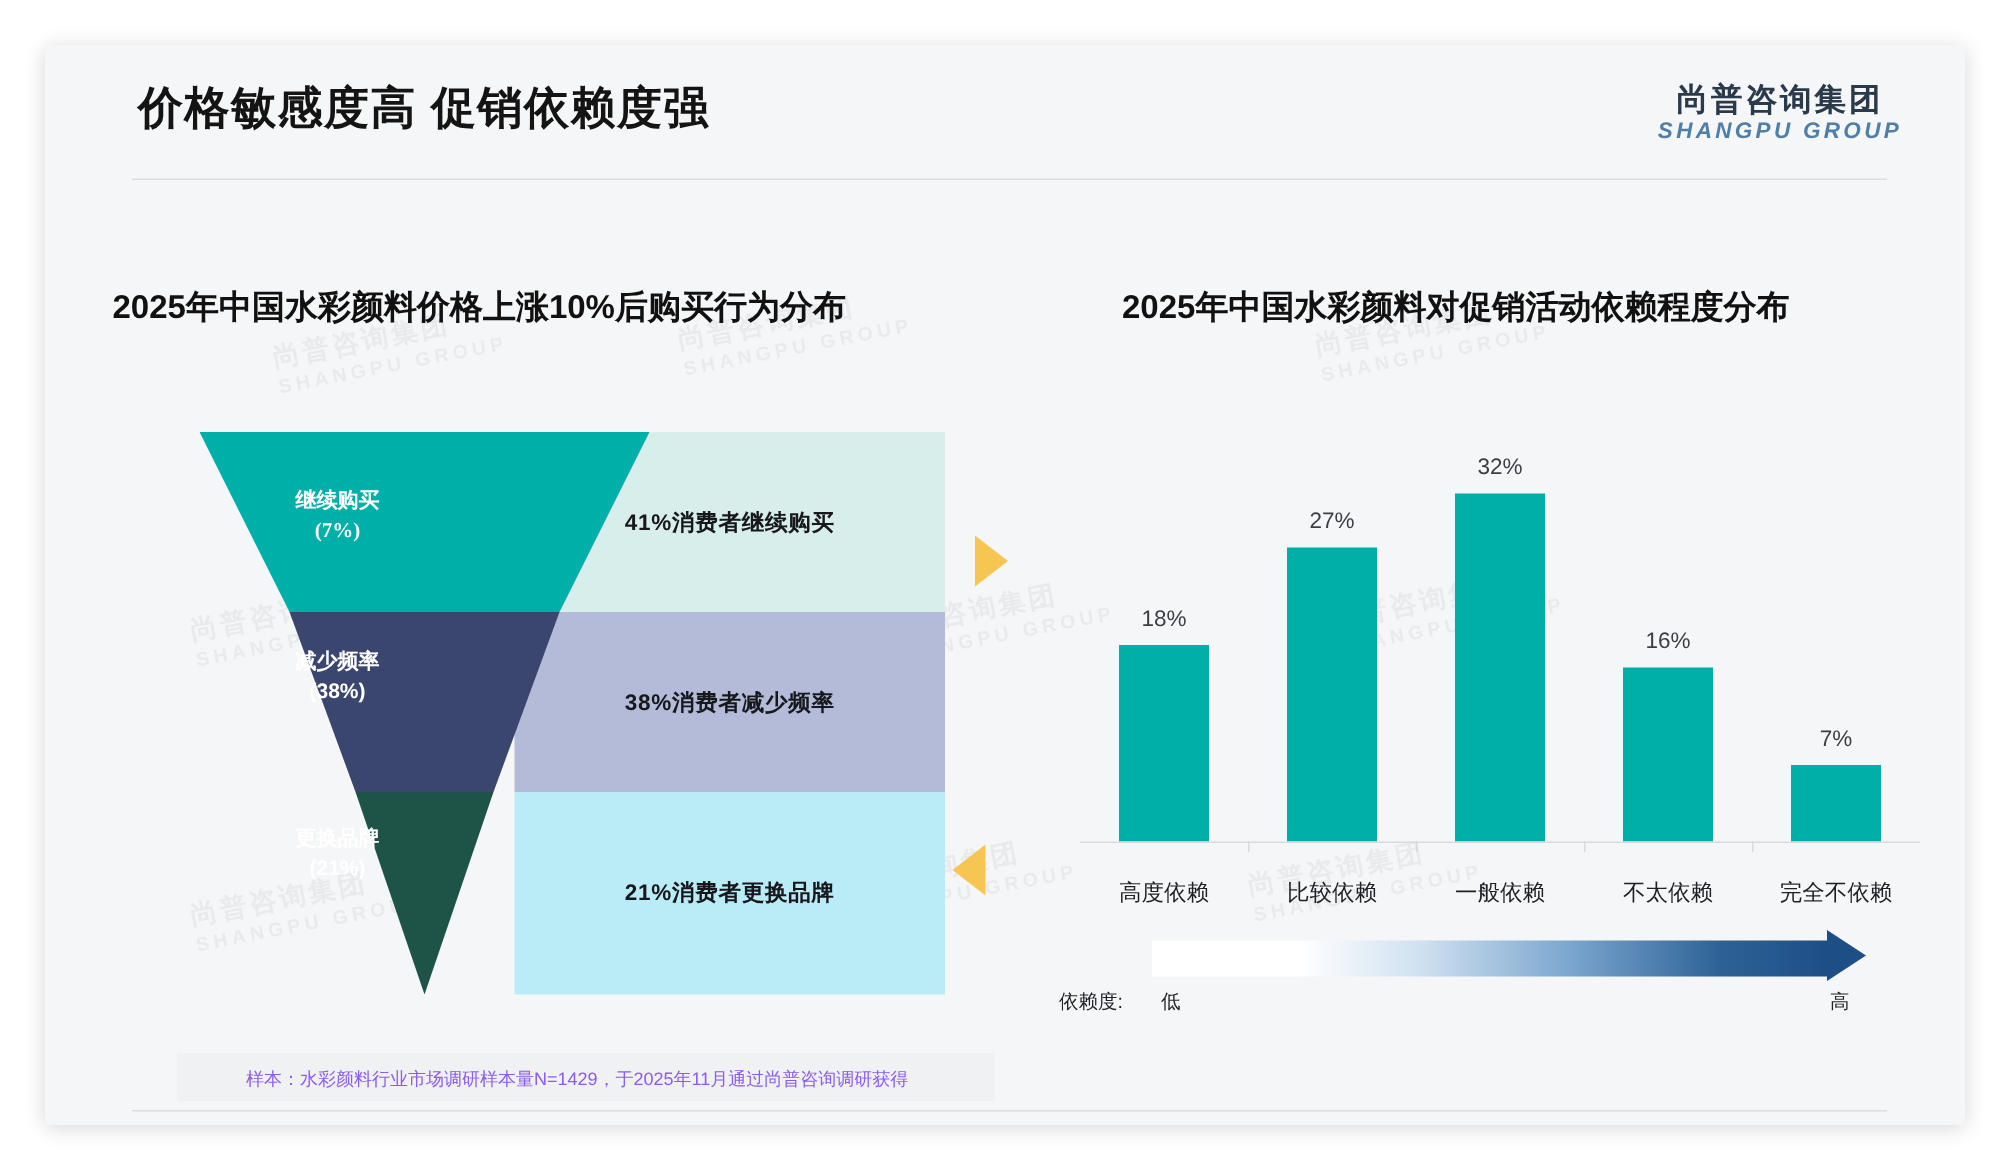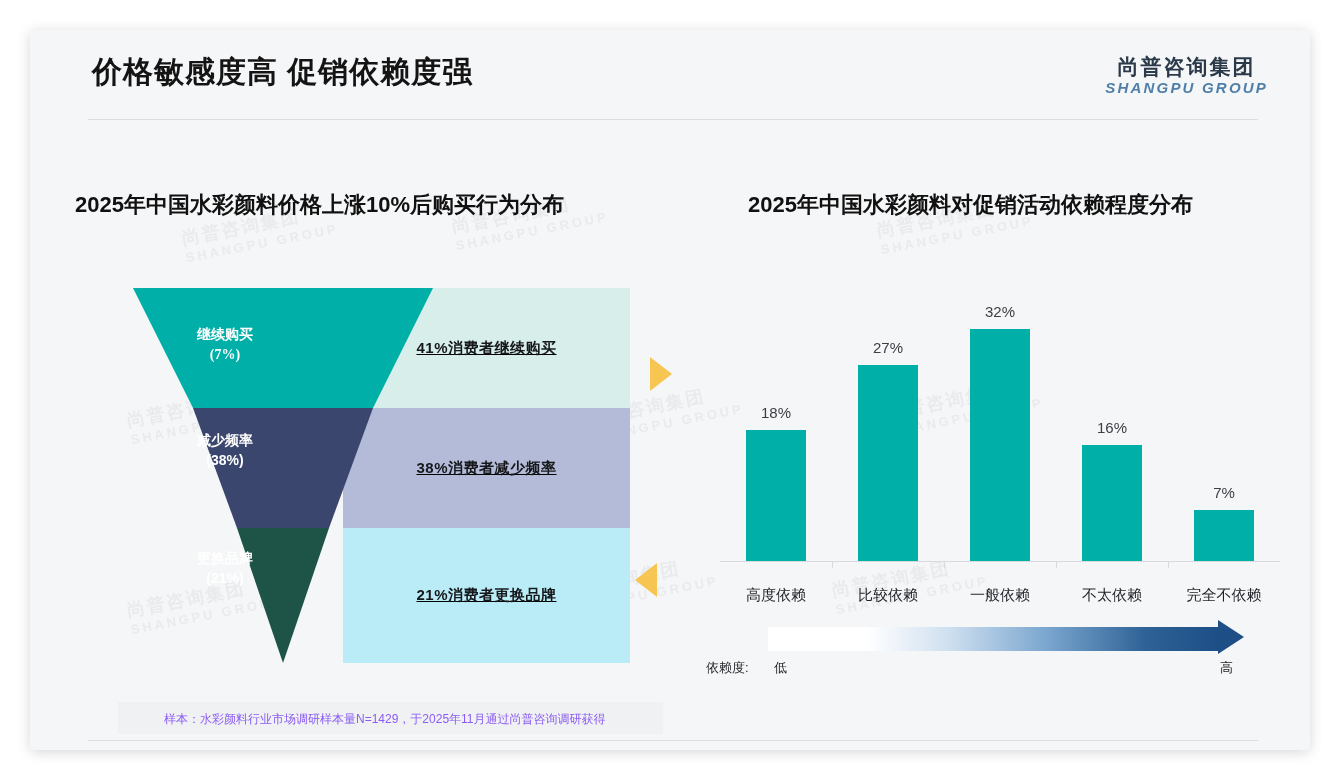--- a/index.html
+++ b/index.html
@@ -39,21 +39,21 @@
 
   
   .sec-title{position:absolute;font-size:22px;font-weight:bold;color:#111;white-space:nowrap;}
   #t-left{left:45px;top:160px;}
   #t-right{left:718px;top:160px;}
 
   
   .funnel-wrap{position:absolute;left:73px;top:228px;width:540px;height:405px;}
   .rows{position:absolute;left:30px;top:30px;width:497px;height:375px;}
   .row{position:absolute;left:0;width:497px;}
-  .row .panel{position:absolute;right:0;top:0;height:100%;display:flex;align-items:center;text-decoration:underline;}
+  .row .panel{position:absolute;right:0;top:0;height:100%;display:flex;align-items:center;}
   .row .panel span{
     width:100%;text-align:center;font-size:15px;font-weight:bold;color:#16181b;
     letter-spacing:.5px;
   }
   #row0{top:0px;height:120px;}
   #row0 .panel{width:287px;background:#d7eeea;}
   #row1{top:120px;height:120px;}
   #row1 .panel{width:287px;background:#b3bbd8;}
   #row2{top:240px;height:135px;}
   #row2 .panel{width:287px;background:#b9ecf7;}

